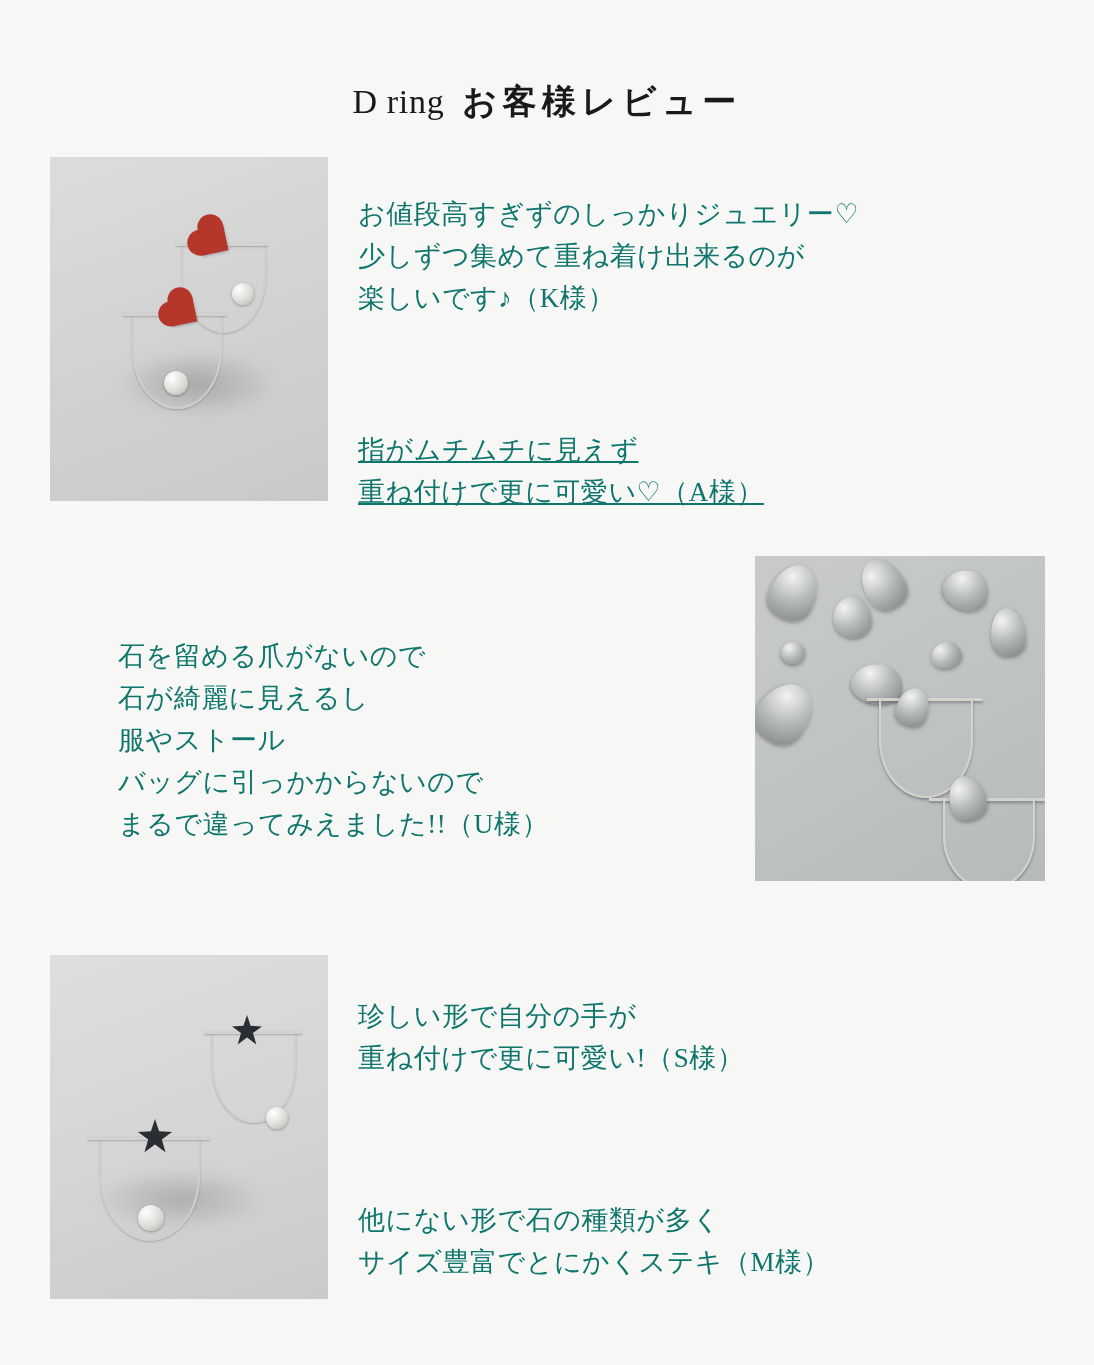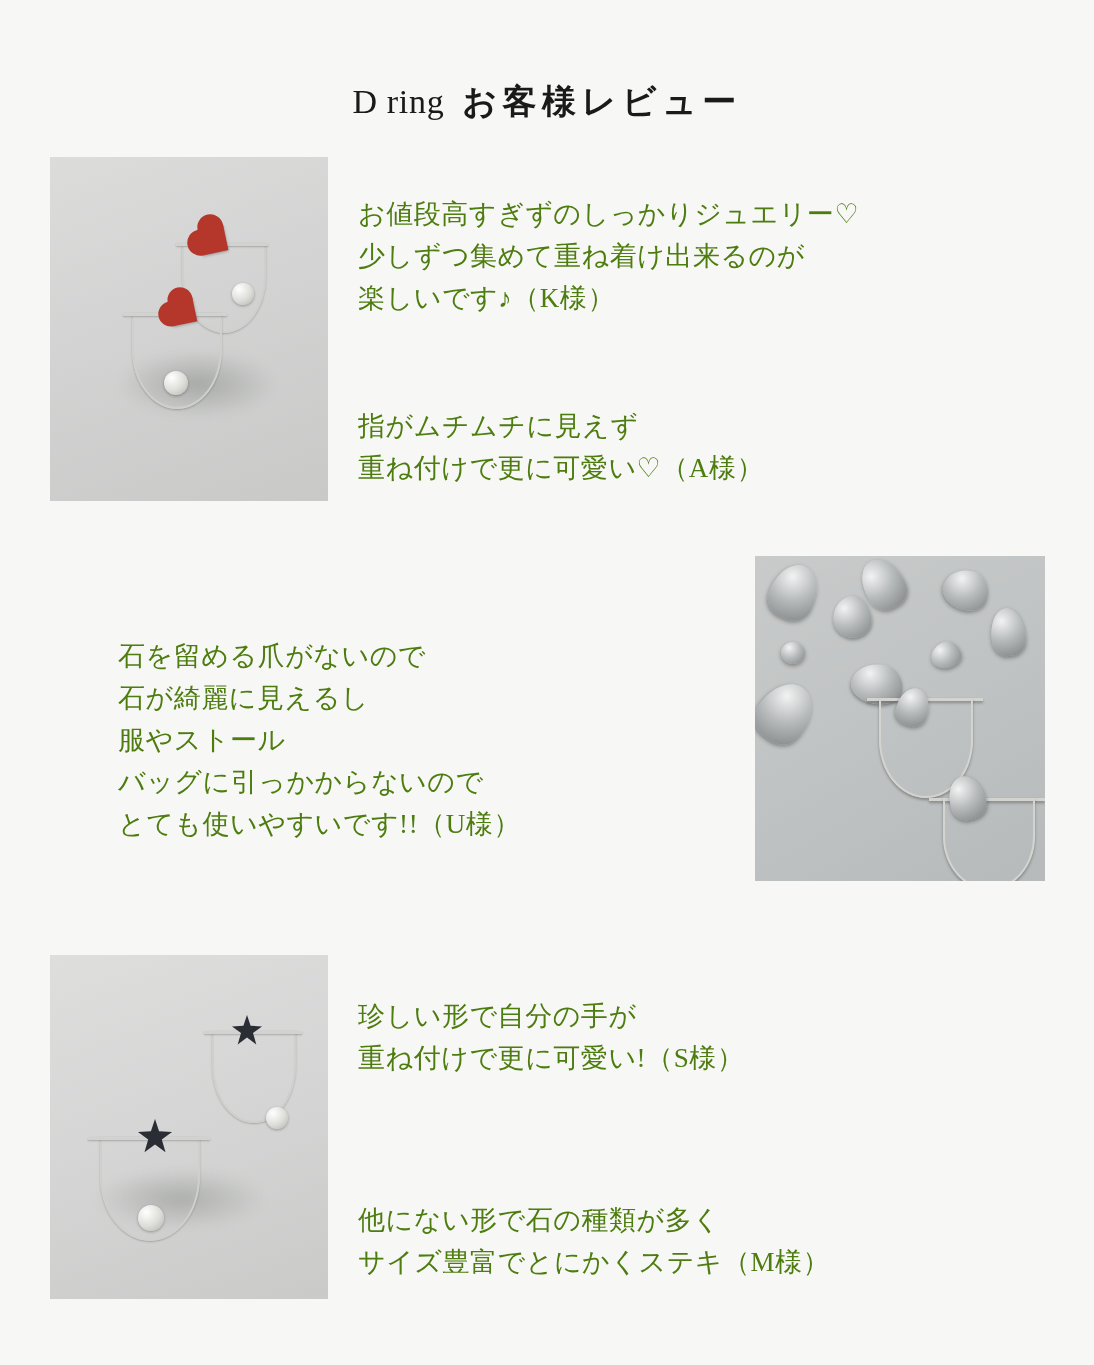--- a/index.html
+++ b/index.html
@@ -147,25 +147,25 @@
     clip-path: polygon(50% 0%, 62% 36%, 100% 38%, 70% 60%, 81% 98%, 50% 75%, 19% 98%, 30% 60%, 0% 38%, 38% 36%);
     box-shadow: 0 1px 3px rgba(0,0,0,0.35);
   }
 
   
   .review {
     position: absolute;
     font-size: 27px;
     line-height: 1.56;
     letter-spacing: 0.02em;
-    color: #4d7c0f;
+    color: #0f766e;
     white-space: pre-line;
   }
   #review-1 { left: 358px; top: 166px; }
-  #review-2 { left: 358px; top: 378px; }
+  #review-2 { left: 358px; top: 402px; text-decoration: underline; }
   #review-3 { left: 118px; top: 608px; }
   #review-4 { left: 358px; top: 968px; }
   #review-5 { left: 358px; top: 1172px; }
 </style>
 </head>
 <body>
 
 <h1 class="page-title"><span class="title-en">D ring</span><span class="title-jp">お客様レビュー</span></h1>
 
 <div class="photo" id="photo-heart">
@@ -230,17 +230,17 @@
 
 <p class="review" id="review-1">お値段高すぎずのしっかりジュエリー♡
 少しずつ集めて重ね着け出来るのが
 楽しいです♪（K様）</p>
 <p class="review" id="review-2">指がムチムチに見えず
 重ね付けで更に可愛い♡（A様）</p>
 <p class="review" id="review-3">石を留める爪がないので
 石が綺麗に見えるし
 服やストール
 バッグに引っかからないので
-とても使いやすいです!!（U様）</p>
+まるで違ってみえました!!（U様）</p>
 <p class="review" id="review-4">珍しい形で自分の手が
 重ね付けで更に可愛い!（S様）</p>
 <p class="review" id="review-5">他にない形で石の種類が多く
 サイズ豊富でとにかくステキ（M様）</p>
 
 </body></html>

